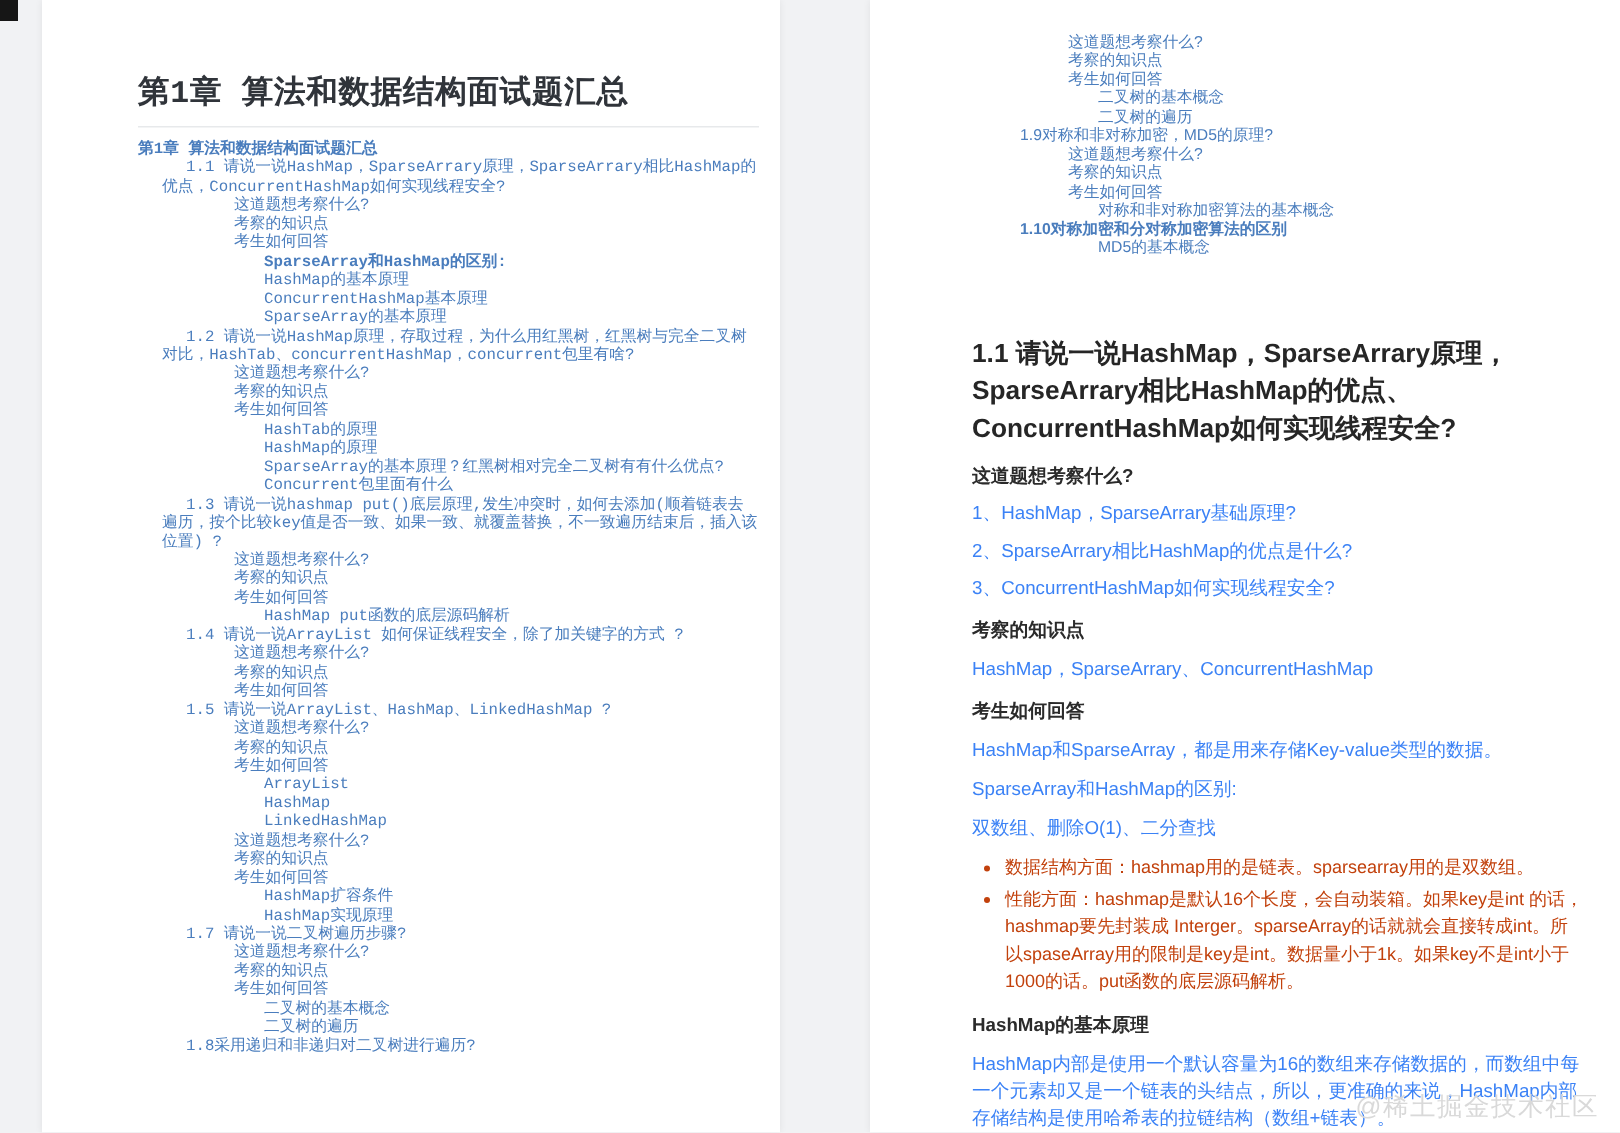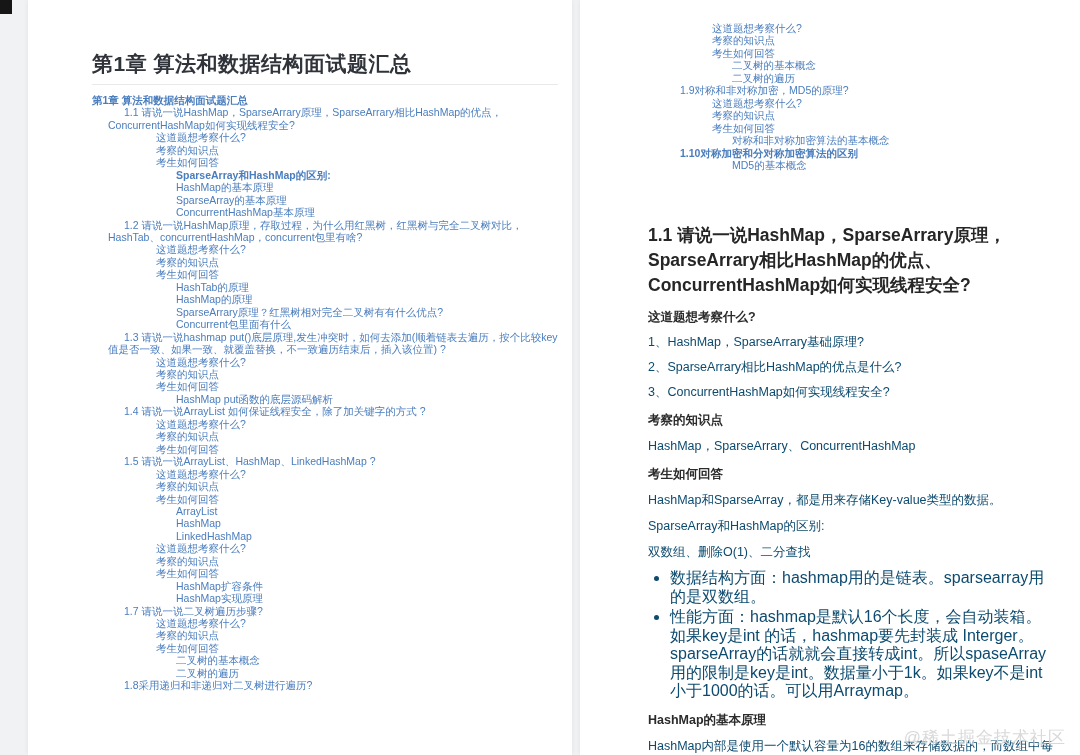--- a/index.html
+++ b/index.html
@@ -6,47 +6,47 @@
   body {
     width:1080px; height:755px; overflow:hidden; position:relative;
     background:#f1f2f4;
     font-family:"Liberation Sans","DejaVu Sans",sans-serif;
   }
   .corner { position:absolute; left:0; top:0; width:12px; height:14px; background:#161616; }
   .page {
     position:absolute; top:0; bottom:0; background:#ffffff;
     box-shadow:0 0 5px rgba(0,0,0,.07); box-sizing:border-box;
   }
-  .page-left  { left:28px;  width:544px; padding:50px 14px 0 64px; }
+  .page-left  { left:28px;  width:492px; padding:50px 14px 0 64px;font-family:Liberation Mono, monospace; }
   .page-right { left:580px; width:500px; padding:22px 24px 0 68px; }
 
   h1 {
     margin:0; font-size:21px; line-height:27px; font-weight:bold;
     color:#30343a; letter-spacing:.5px;
     border-bottom:1px solid #e7e9eb; padding-bottom:7px;
   }
   .toc { margin-top:9px; font-size:10.5px; color:var(--accent,#4a7dbd); }
   .toc-line { line-height:12.45px; cursor:pointer; }
   .toc-line.lv1 { padding-left:16px; text-indent:16px; }
   .toc-line.lv2 { padding-left:64px; }
   .toc-line.lv3 { padding-left:84px; }
   .toc-line.b   { font-weight:bold; }
   .toc-top { margin-top:0; }
 
   h2 {
     margin:52px 0 0; font-size:17.5px; line-height:25px;
     font-weight:bold; color:#262626;
   }
   .article p {
-    margin:8px 0 0; font-size:12.5px; line-height:18px; color:#0c4a6e;
+    margin:8px 0 0; font-size:12.5px; line-height:18px; color:#3b82f6;
   }
   .article p.b { font-weight:bold; color:#2b2b2b; margin-top:10px; }
   .article p.q { margin-top:7px; }
   .article ul {
-    margin:8px 0 0; padding-left:22px; font-size:16px; color:#0c4a6e;
+    margin:8px 0 0; padding-left:22px; font-size:12px; color:#c2410c;
   }
   .article li { line-height:18.5px; margin-top:2px; }
 
   .watermark {
     position:absolute; right:14px; bottom:6px;
     font-size:17px; letter-spacing:1px; color:#d9d9d9;
   }
 </style>
 </head>
 <body>
@@ -57,29 +57,29 @@
   <h1>第1章 算法和数据结构面试题汇总</h1>
   <div class="toc">
 
   <div class="toc-line lv0 b">第1章 算法和数据结构面试题汇总</div>
       <div class="toc-line lv1">1.1 请说一说HashMap，SparseArrary原理，SparseArrary相比HashMap的优点，ConcurrentHashMap如何实现线程安全?</div>
       <div class="toc-line lv2">这道题想考察什么?</div>
       <div class="toc-line lv2">考察的知识点</div>
       <div class="toc-line lv2">考生如何回答</div>
       <div class="toc-line lv3 b">SparseArray和HashMap的区别:</div>
       <div class="toc-line lv3">HashMap的基本原理</div>
+      <div class="toc-line lv3">ConcurrentHashMap基本原理</div>
       <div class="toc-line lv3">SparseArray的基本原理</div>
-      <div class="toc-line lv3">ConcurrentHashMap基本原理</div>
       <div class="toc-line lv1">1.2 请说一说HashMap原理，存取过程，为什么用红黑树，红黑树与完全二叉树对比，HashTab、concurrentHashMap，concurrent包里有啥?</div>
       <div class="toc-line lv2">这道题想考察什么?</div>
       <div class="toc-line lv2">考察的知识点</div>
       <div class="toc-line lv2">考生如何回答</div>
       <div class="toc-line lv3">HashTab的原理</div>
       <div class="toc-line lv3">HashMap的原理</div>
-      <div class="toc-line lv3">SparseArrary原理？红黑树相对完全二叉树有有什么优点?</div>
+      <div class="toc-line lv3">SparseArray的基本原理？红黑树相对完全二叉树有有什么优点?</div>
       <div class="toc-line lv3">Concurrent包里面有什么</div>
       <div class="toc-line lv1">1.3 请说一说hashmap put()底层原理,发生冲突时，如何去添加(顺着链表去遍历，按个比较key值是否一致、如果一致、就覆盖替换，不一致遍历结束后，插入该位置) ?</div>
       <div class="toc-line lv2">这道题想考察什么?</div>
       <div class="toc-line lv2">考察的知识点</div>
       <div class="toc-line lv2">考生如何回答</div>
       <div class="toc-line lv3">HashMap put函数的底层源码解析</div>
       <div class="toc-line lv1">1.4 请说一说ArrayList 如何保证线程安全，除了加关键字的方式 ?</div>
       <div class="toc-line lv2">这道题想考察什么?</div>
       <div class="toc-line lv2">考察的知识点</div>
       <div class="toc-line lv2">考生如何回答</div>
@@ -137,21 +137,21 @@
     <p>HashMap，SparseArrary、ConcurrentHashMap</p>
 
     <p class="b">考生如何回答</p>
     <p>HashMap和SparseArray，都是用来存储Key-value类型的数据。</p>
     <p>SparseArray和HashMap的区别:</p>
     <p>双数组、删除O(1)、二分查找</p>
 
     <ul>
 
     <li>数据结构方面：hashmap用的是链表。sparsearray用的是双数组。</li>
-        <li>性能方面：hashmap是默认16个长度，会自动装箱。如果key是int 的话，hashmap要先封装成 Interger。sparseArray的话就就会直接转成int。所以spaseArray用的限制是key是int。数据量小于1k。如果key不是int小于1000的话。可以用Arraymap。</li>
+        <li>性能方面：hashmap是默认16个长度，会自动装箱。如果key是int 的话，hashmap要先封装成 Interger。sparseArray的话就就会直接转成int。所以spaseArray用的限制是key是int。数据量小于1k。如果key不是int小于1000的话。put函数的底层源码解析。</li>
       </ul>
 
     <p class="b">HashMap的基本原理</p>
     <p>HashMap内部是使用一个默认容量为16的数组来存储数据的，而数组中每一个元素却又是一个链表的头结点，所以，更准确的来说，HashMap内部存储结构是使用哈希表的拉链结构（数组+链表）。</p>
   </div>
 </div>
 
 <div class="watermark">@稀土掘金技术社区</div>
 
 </body></html>

